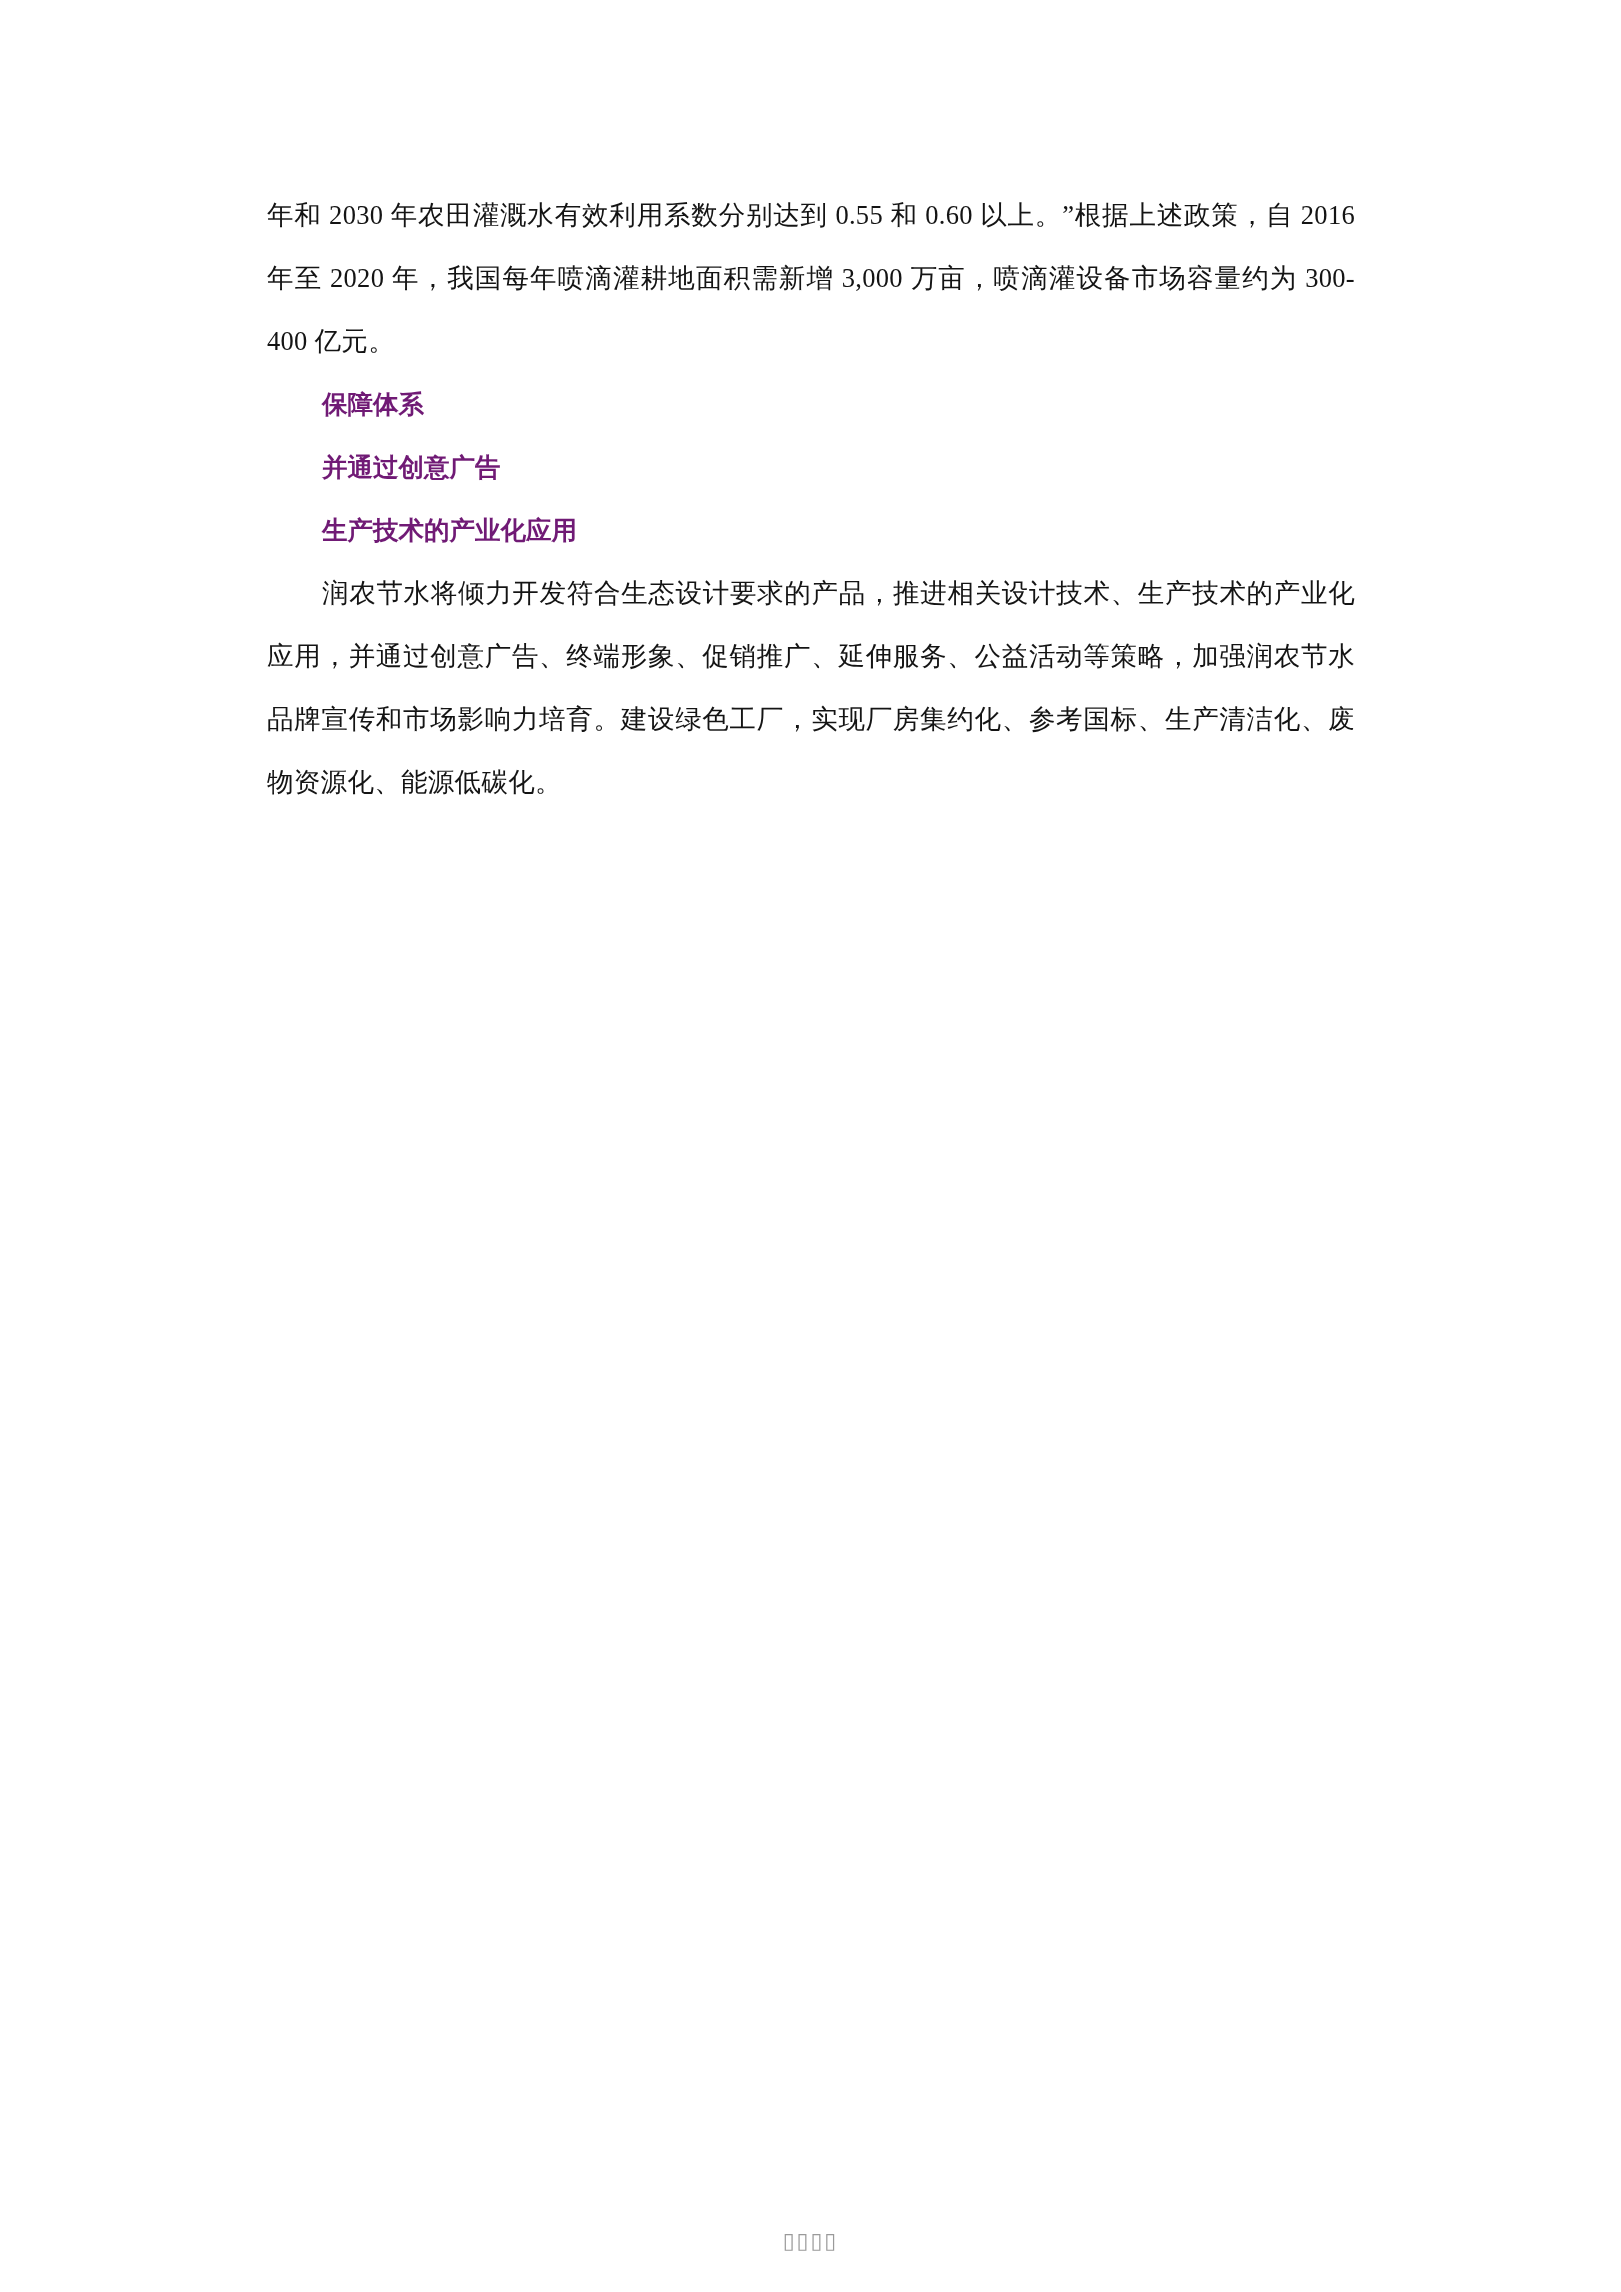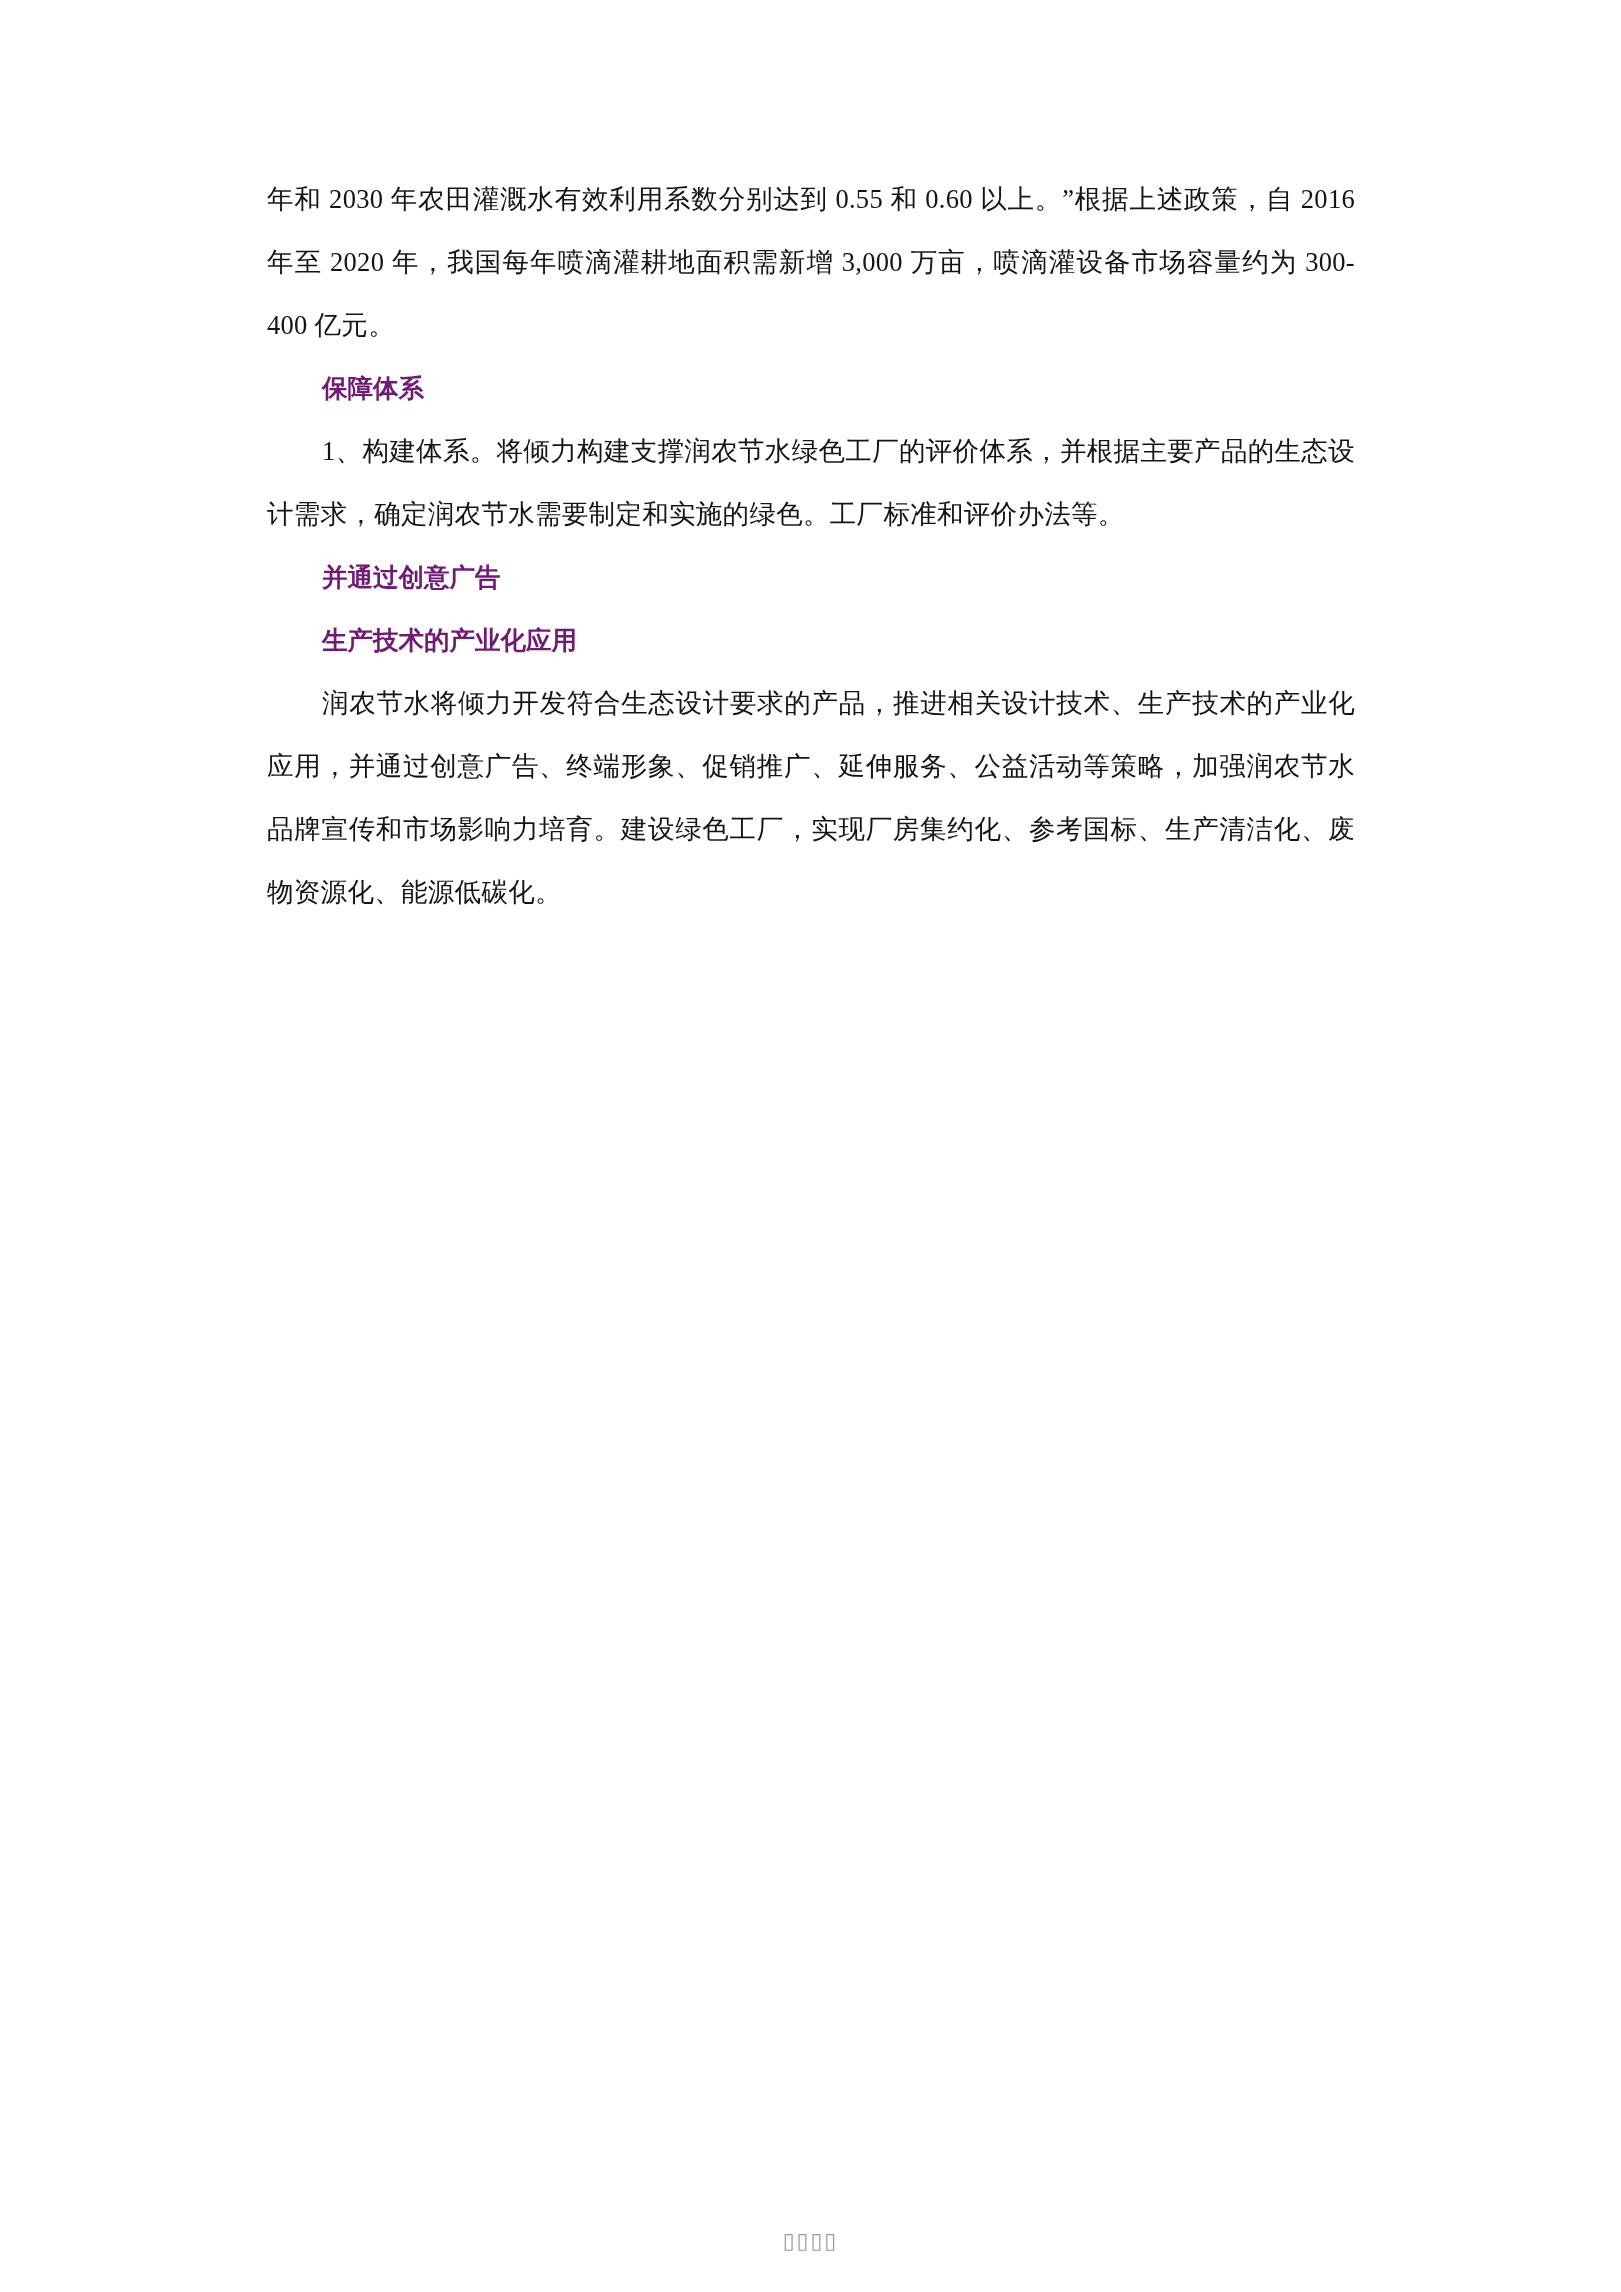--- a/index.html
+++ b/index.html
@@ -16,21 +16,21 @@
     width: 1621px;
     height: 2293px;
     margin: 0 auto;
     background: #ffffff;
     box-sizing: border-box;
     overflow: hidden;
   }
   .content {
     position: absolute;
     left: 267px;
-    top: 168px;
+    top: 184px;
     width: 1088px;
   }
   .para {
     font-size: 26.5px;
     line-height: 63px;
     text-align: justify;
     text-justify: inter-ideograph;
     letter-spacing: 0.3px;
     margin: 0;
     color: #141414;
@@ -62,21 +62,20 @@
 </head>
 <body>
 
 <div class="page">
   <div class="content">
 
     <p class="para">年和 2030 年农田灌溉水有效利用系数分别达到 0.55 和 0.60 以上。”根据上述政策，自 2016 年至 2020 年，我国每年喷滴灌耕地面积需新增 3,000 万亩，喷滴灌设备市场容量约为 300-400 亿元。</p>
 
     <h3 class="heading">保障体系</h3>
 
-    <p class="para indent">1、构建体系。将倾力构建支撑润农节水绿色工厂的评价体系，并根据主要产品的生态设计需求，确定润农节水需要制定和实施的绿色。工厂标准和评价办法等。</p>
 
 
 
     <h3 class="heading">并通过创意广告</h3>
 
 
     <h3 class="heading">生产技术的产业化应用</h3>
 
     <p class="para indent">润农节水将倾力开发符合生态设计要求的产品，推进相关设计技术、生产技术的产业化应用，并通过创意广告、终端形象、促销推广、延伸服务、公益活动等策略，加强润农节水品牌宣传和市场影响力培育。建设绿色工厂，实现厂房集约化、参考国标、生产清洁化、废物资源化、能源低碳化。</p>
 

